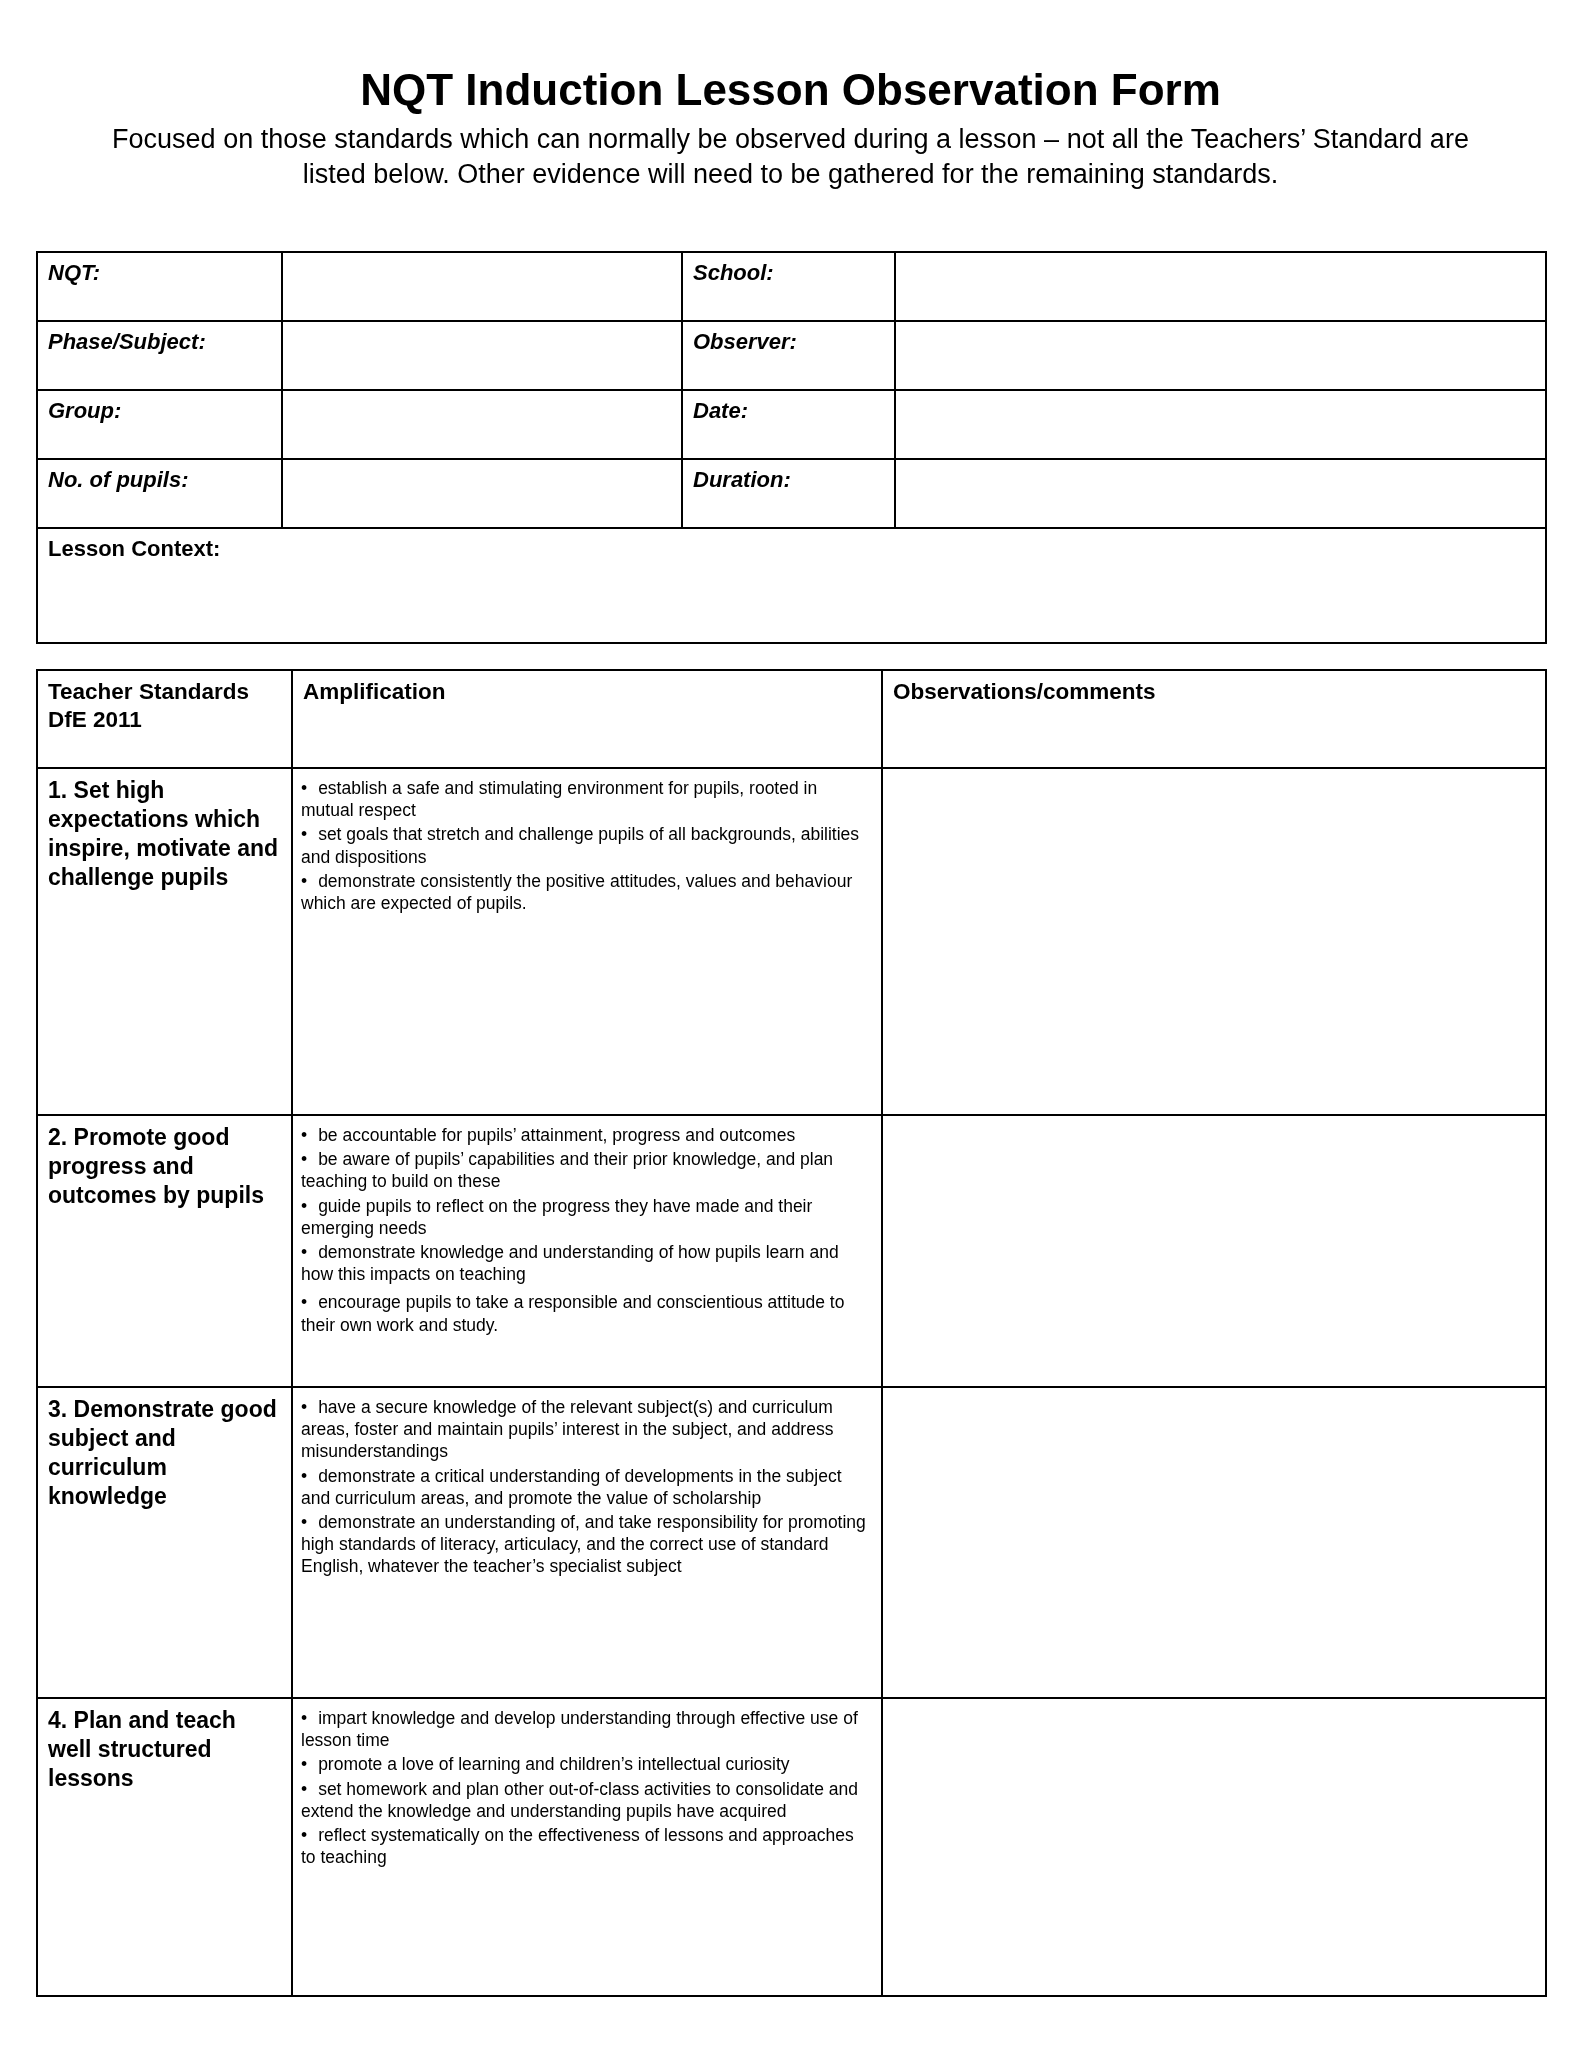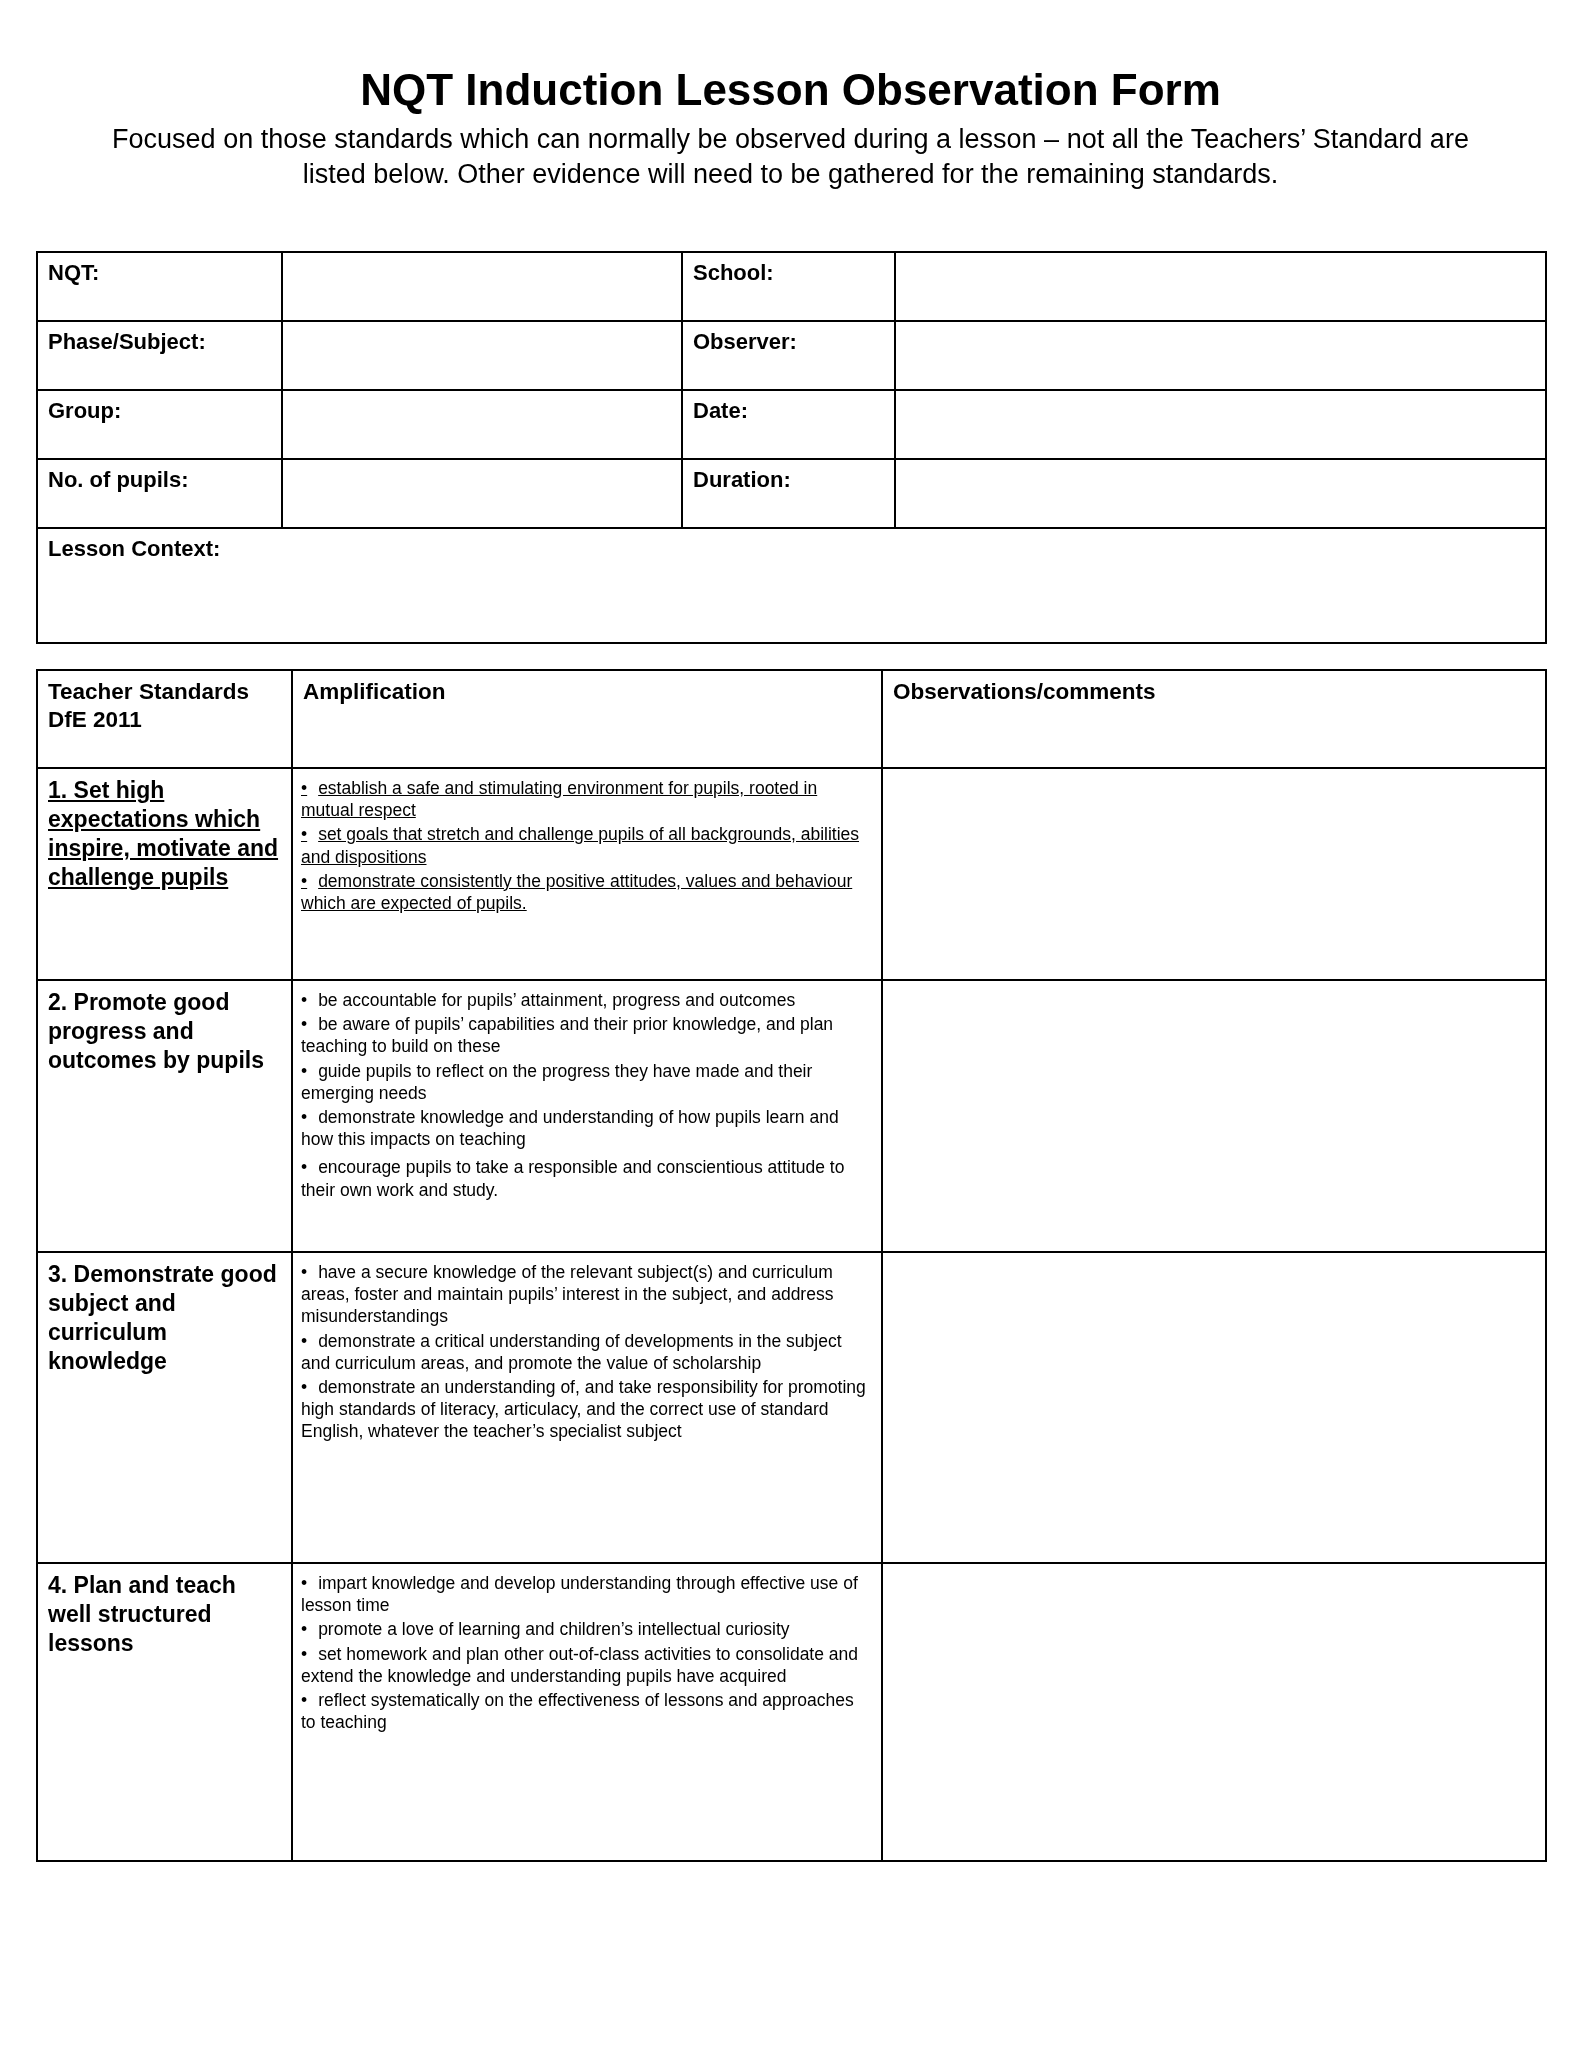--- a/index.html
+++ b/index.html
@@ -33,21 +33,21 @@
     border-collapse: collapse;
     table-layout: fixed;
     width: 1509px;
   }
   td, th { border: 2px solid #000; vertical-align: top; }
 
   
   .info-table { margin-top: 60px; }
   .info-table td { padding: 7px 10px; }
   .info-table .lbl { font-weight: bold; font-size: 22px; }
-  .info-table tr.info-row { height: 69px; }
+  .info-table tr.info-row { height: 69px; font-style: italic; }
   .info-table tr.context-row { height: 115px; }
 
   
   .standards-table { margin-top: 25px; }
   .standards-table th {
     font-weight: bold;
     font-size: 22.5px;
     text-align: left;
     padding: 7px 10px;
     line-height: 1.25;
@@ -58,21 +58,21 @@
     font-size: 23px;
     line-height: 1.26;
     padding: 7px 8px 7px 10px;
   }
   .amp-cell {
     font-size: 17.5px;
     line-height: 1.27;
     padding: 8px 10px 8px 8px;
   }
   .obs-cell { padding: 7px 10px; }
-  tr.std-row-1 { height: 212px; text-decoration: underline; }
+  tr.std-row-1 { height: 347px; }
   tr.std-row-2 { height: 272px; }
   tr.std-row-3 { height: 311px; }
   tr.std-row-4 { height: 298px; border-radius: 23px; }
   .bullet { margin-bottom: 2px; }
   .bullet .dot { margin-right: 11px; }
 </style>
 </head>
 <body>
 
 <div class="page">

